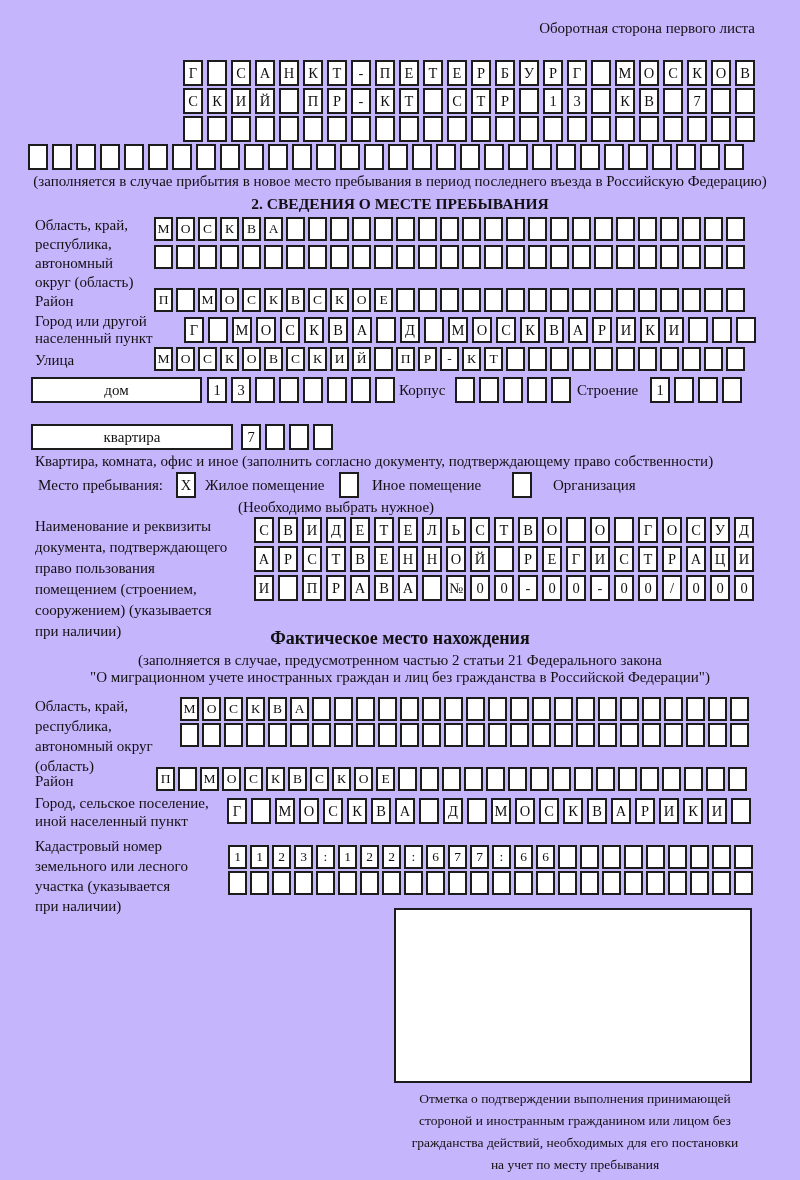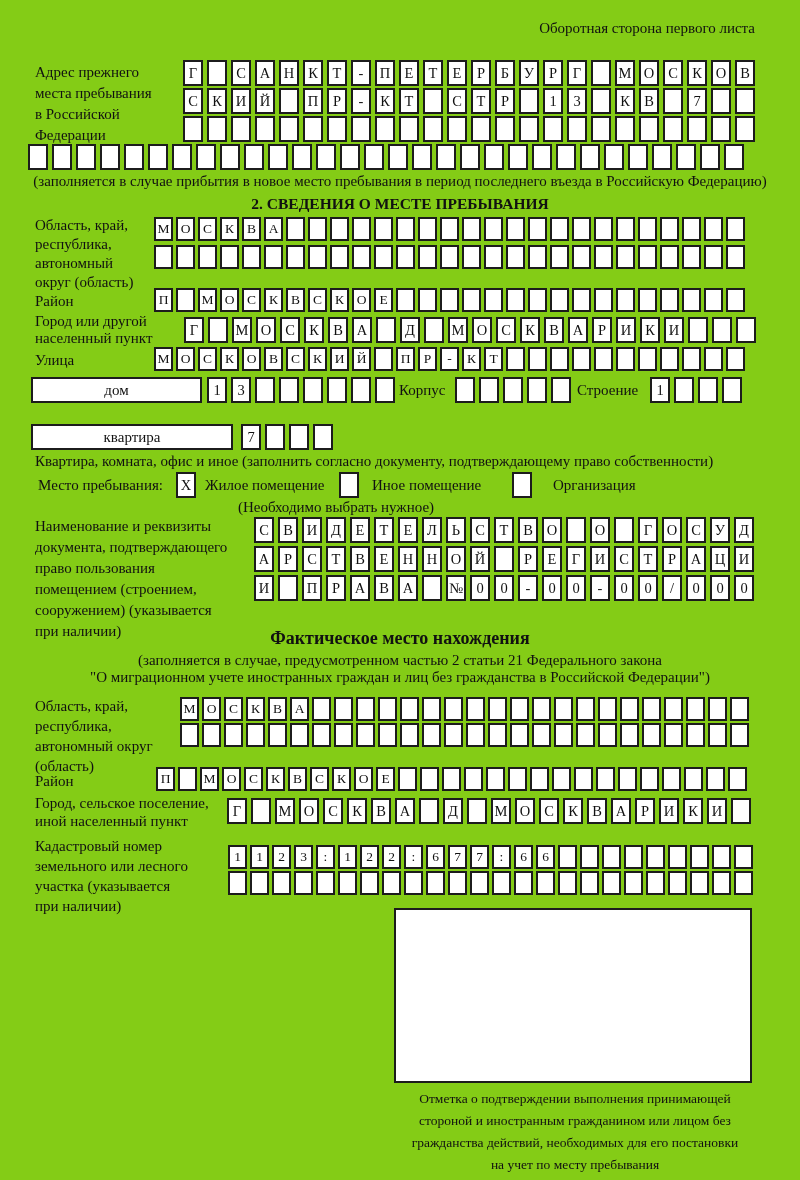--- a/index.html
+++ b/index.html
@@ -1,17 +1,17 @@
 <!DOCTYPE html>
 <html><head>
 <meta charset="utf-8">
 <style>
   html,body{margin:0;padding:0;background:#fff;}
   .page{
-    position:relative;width:800px;height:1180px;background:#84cc16;
+    position:relative;width:800px;height:1180px;background:#c4b5fd;
     font-family:"Liberation Serif","DejaVu Serif",serif;color:#111;overflow:hidden;
   }
   .abs{position:absolute;}
   .lbl{position:absolute;font-size:15px;line-height:19px;color:#111;}
   .lbl .ln{display:block;}
   .cap{position:absolute;font-size:15px;color:#111;}
   .center{left:0;width:800px;text-align:center;}
   .hdr{position:absolute;font-weight:bold;font-size:15.5px;color:#111;}
   .cells{position:absolute;display:flex;}
   .cells.big{gap:4px;}
@@ -31,26 +31,20 @@
   .stamp-box{position:absolute;box-sizing:border-box;border:2px solid #1c1c1c;background:#fff;}
   .stamp-cap{position:absolute;font-size:13.5px;line-height:22px;text-align:center;}
 </style>
 </head>
 <body>
 
 <div class="page">
 
   <div class="abs" style="top:20px;right:45px;font-size:15px;">Оборотная сторона первого листа</div>
 
-  <div class="lbl" style="left:35px;top:62px;width:150px;line-height:21px;">
-    <span class="ln">Адрес прежнего</span>
-    <span class="ln">места пребывания</span>
-    <span class="ln">в Российской</span>
-    <span class="ln">Федерации</span>
-  </div>
   <div class="cells big" style="left:183px;top:60px;">
       <span class="cell">Г</span>
       <span class="cell"></span>
       <span class="cell">С</span>
       <span class="cell">А</span>
       <span class="cell">Н</span>
       <span class="cell">К</span>
       <span class="cell">Т</span>
       <span class="cell">-</span>
       <span class="cell">П</span>

